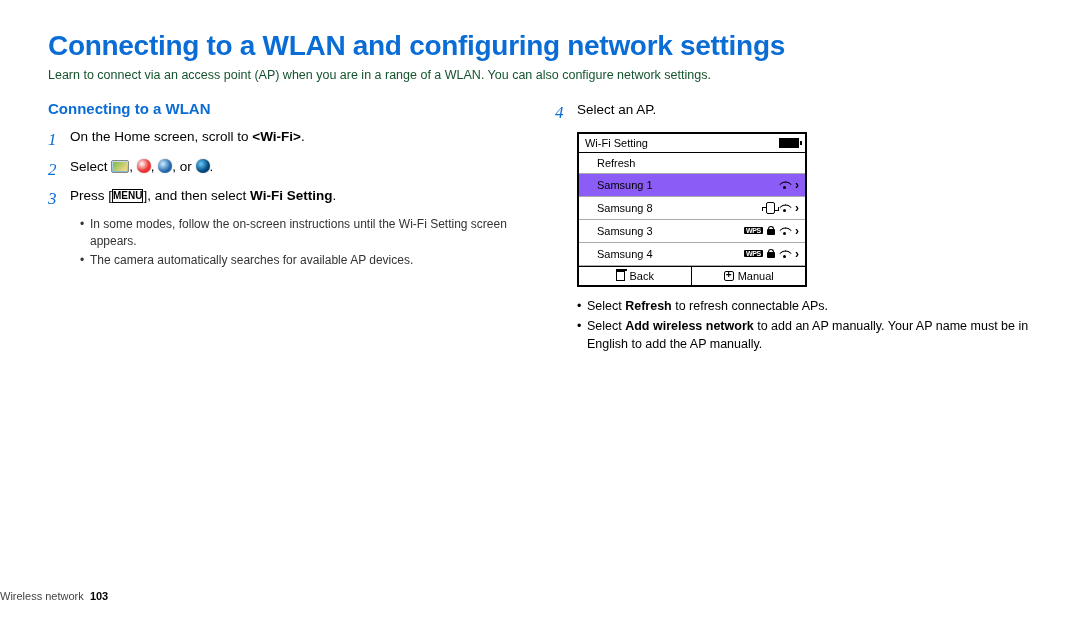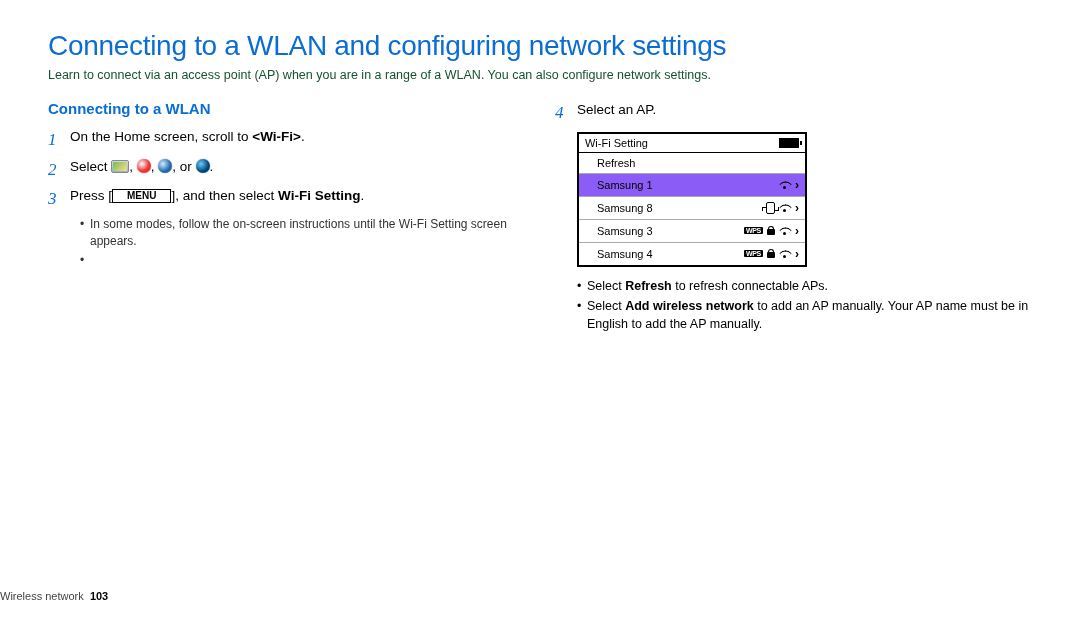--- a/index.html
+++ b/index.html
@@ -8,21 +8,21 @@
     height: 630px;
     background: #fff;
     font-family: "Segoe UI", Arial, sans-serif;
     padding: 30px 48px 0 48px;
     position: relative;
     color: #000;
   }
   .page-title {
     color: #0a6dd6;
     font-size: 28px;
-    font-weight: 400;
+    font-weight: 700;
     margin-bottom: 6px;
     letter-spacing: -0.3px;
   }
   .page-intro {
     font-size: 12.5px;
     color: #14532d;
     margin-bottom: 18px;
   }
   .columns {
     display: flex;
@@ -50,21 +50,21 @@
     font-weight: 400;
     width: 22px;
     flex-shrink: 0;
     font-family: Georgia, serif;
   }
   .step-body { flex: 1; }
   .bold { font-weight: 700; }
   .menu-icon {
     display: inline-block;
     border: 1.5px solid #000;
-    padding: 0 14px;
+    padding: 0 0;
     font-size: 10px;
     font-weight: 700;
     vertical-align: 1px;
     line-height: 1.2;
   }
   .small-icon {
     display: inline-block;
     width: 18px; height: 13px;
     vertical-align: -2px;
     border: 1px solid #888;
@@ -232,20 +232,21 @@
       </div>
     </div>
 
     <div class="sub-bullets">
       <div class="bullet">
           <span class="dot">•</span>
           <span>In some modes, follow the on-screen instructions until the Wi-Fi Setting screen appears.</span>
         </div>
       <div class="bullet">
           <span class="dot">•</span>
+          <span>The camera automatically searches for available AP devices.</span>
         </div>
     </div>
   </div>
 
   <div class="col-right">
     <div class="step">
       <div class="step-num">4</div>
       <div class="step-body">Select an AP.</div>
     </div>
 
@@ -284,20 +285,30 @@
       </div>
       <div class="cam-row">
         <span>Samsung 4</span>
         <span class="row-icons">
           <span class="wps-badge">WPS</span>
           <span class="lock-ic"></span>
           <span class="wifi-ic"></span>
           <span class="chevron">›</span>
         </span>
       </div>
+      <div class="cam-footer">
+        <div>
+          <span class="trash-ic"></span>
+          <span>Back</span>
+        </div>
+        <div>
+          <span class="plus-ic"></span>
+          <span>Manual</span>
+        </div>
+      </div>
     </div>
 
     <div class="right-bullets">
       <div class="bullet">
         <span class="dot">•</span>
         <span><span>Select </span><span class="bold">Refresh</span><span> to refresh connectable APs.</span></span>
       </div>
       <div class="bullet">
         <span class="dot">•</span>
         <span><span>Select </span><span class="bold">Add wireless network</span><span> to add an AP manually. Your AP name must be in English to add the AP manually.</span></span>

